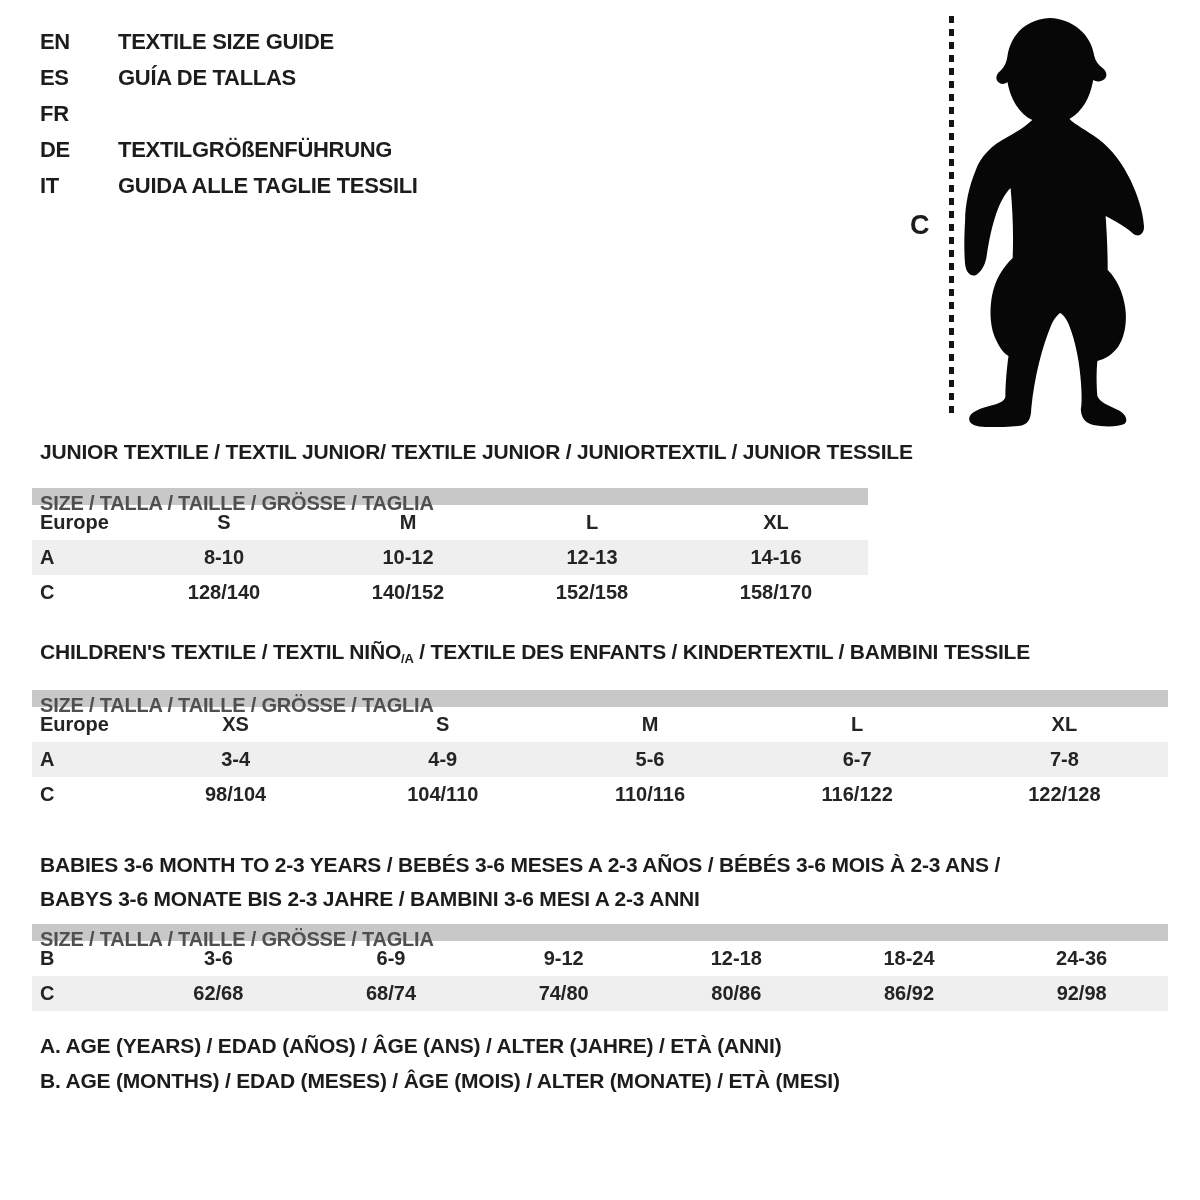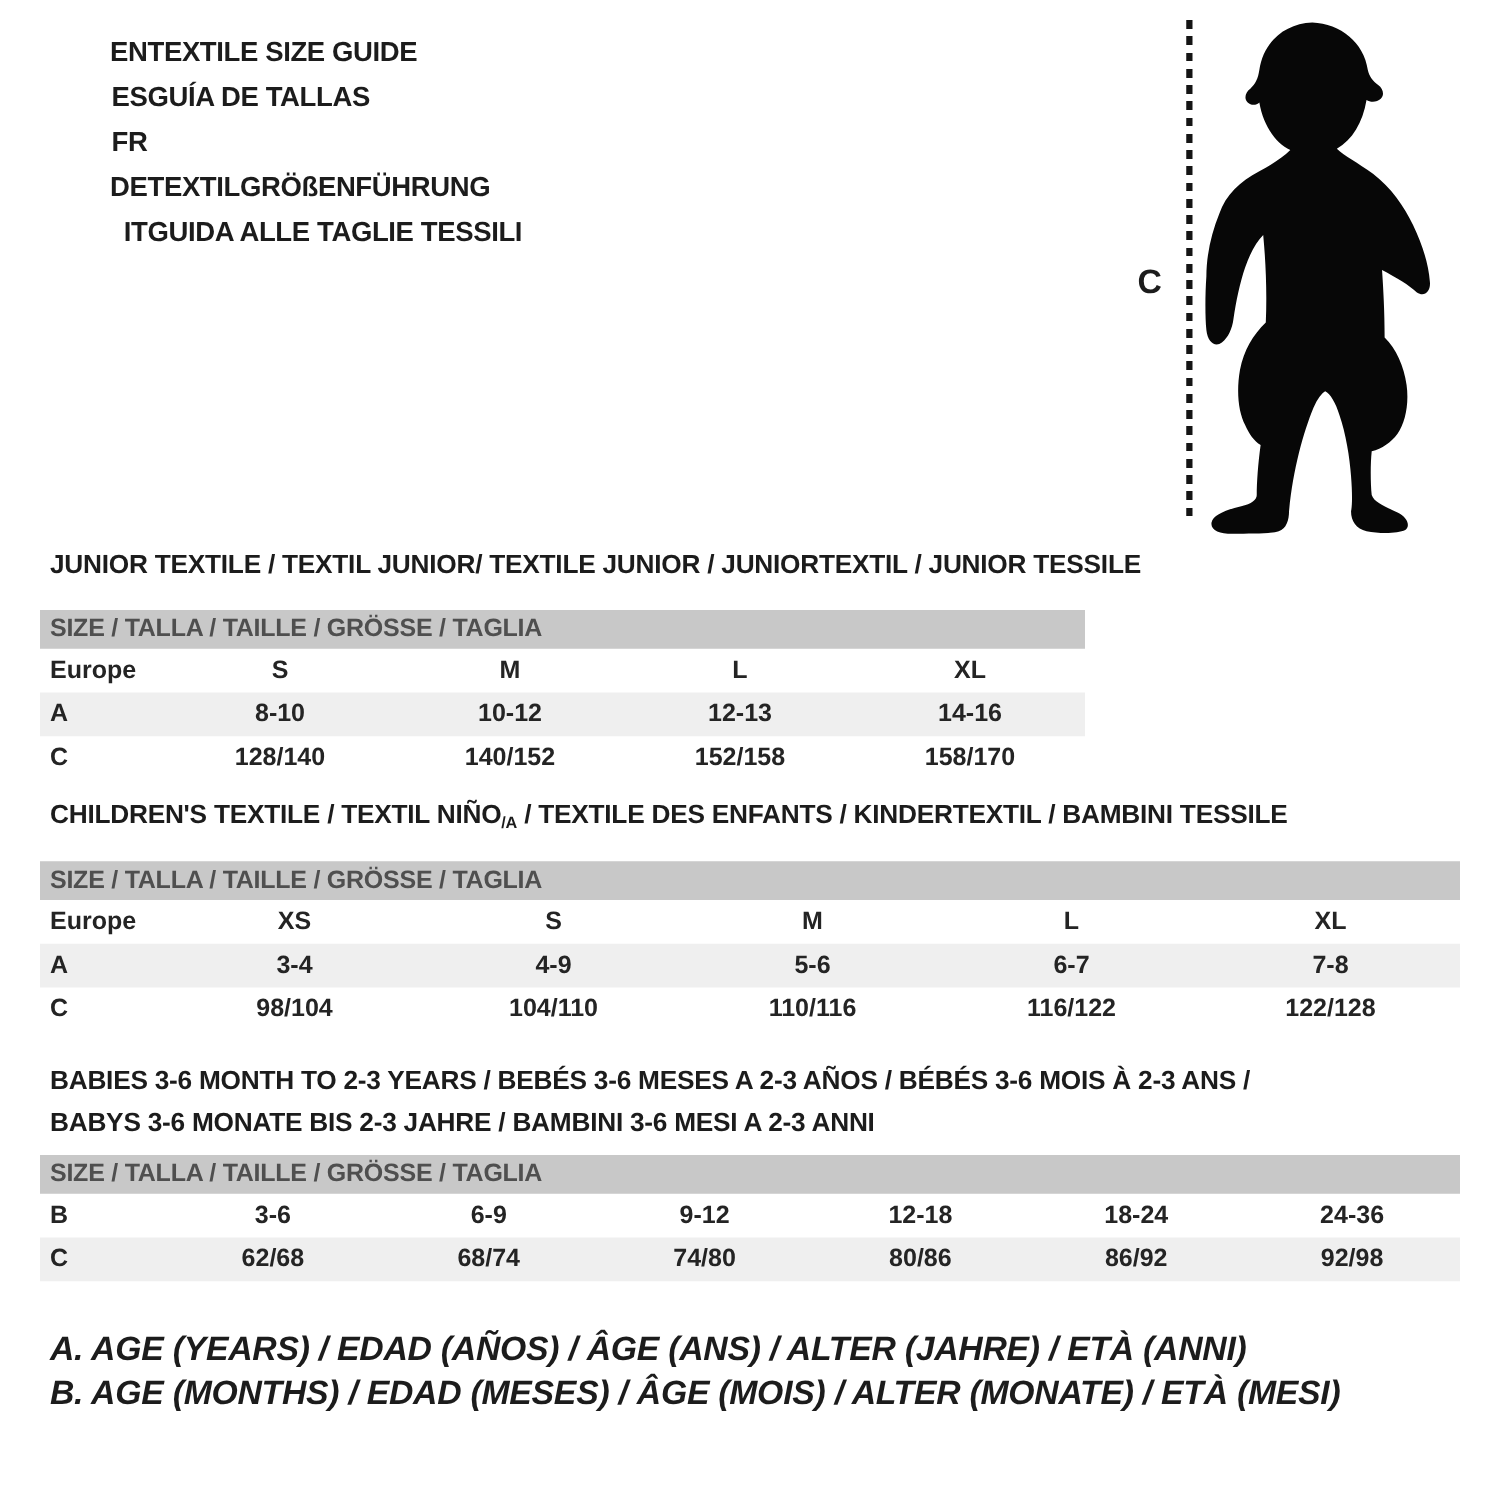--- a/index.html
+++ b/index.html
@@ -2,49 +2,49 @@
 <html><head>
 <meta charset="utf-8">
 <style>
   html,body{margin:0;padding:0;background:#fff;}
   .page{position:relative;width:1200px;height:1200px;background:#ffffff;
         font-family:"Liberation Sans",sans-serif;color:#1c1c1c;overflow:hidden;}
 
   
   .langs{position:absolute;left:40px;top:24px;}
   .lang-row{display:flex;height:36px;align-items:center;font-size:22px;font-weight:700;letter-spacing:-0.3px;}
-  .lang-code{width:78px;text-align:right;}
+  .lang-code{width:78px;}
 
   
   .dash-line{position:absolute;left:949px;top:16px;width:5px;height:402px;
              background:repeating-linear-gradient(to bottom,#141414 0 7px,transparent 7px 13px);}
   .c-label{position:absolute;left:910px;top:210px;font-size:27px;font-weight:700;}
   .silhouette{position:absolute;left:962px;top:16px;}
 
   
   .section{position:absolute;left:32px;}
   #sec-junior{top:440px;width:836px;}
   #sec-children{top:640px;width:1136px;}
   #sec-babies{top:848px;width:1136px;}
   .sec-title{font-size:21px;font-weight:700;padding-left:8px;letter-spacing:-0.2px;white-space:nowrap;}
   .title-sub{font-size:13px;vertical-align:-4px;}
   .babies-title{font-size:21px;font-weight:700;padding-left:8px;line-height:34px;letter-spacing:-0.2px;}
-  .size-bar{margin-top:24px;height:31px;line-height:31px;background:#c8c8c8;color:#4f4f4f;
+  .size-bar{margin-top:24px;height:17px;line-height:31px;background:#c8c8c8;color:#4f4f4f;
             font-size:20px;font-weight:700;padding-left:8px;letter-spacing:-0.2px;}
   #sec-babies .size-bar{margin-top:8px;}
   .t-row{display:grid;height:35px;align-items:center;font-size:20px;font-weight:700;color:#242424;}
   .cols-4{grid-template-columns:100px repeat(4,1fr);}
   .cols-5{grid-template-columns:100px repeat(5,1fr);}
   .cols-6{grid-template-columns:100px repeat(6,1fr);}
   .t-label{padding-left:8px;}
   .t-val{text-align:center;}
   .alt{background:#efefef;}
 
   
-  .legend{position:absolute;left:40px;top:1062px;font-size:27px;font-weight:700;line-height:35px;letter-spacing:-0.2px;font-style:italic;}
+  .legend{position:absolute;left:40px;top:1028px;font-size:21px;font-weight:700;line-height:35px;letter-spacing:-0.2px;}
 </style>
 </head>
 <body>
 
 <div class="page">
 
   <div class="langs">
     <div class="lang-row">
       <span class="lang-code">EN</span>
       <span class="lang-label">TEXTILE SIZE GUIDE</span>

